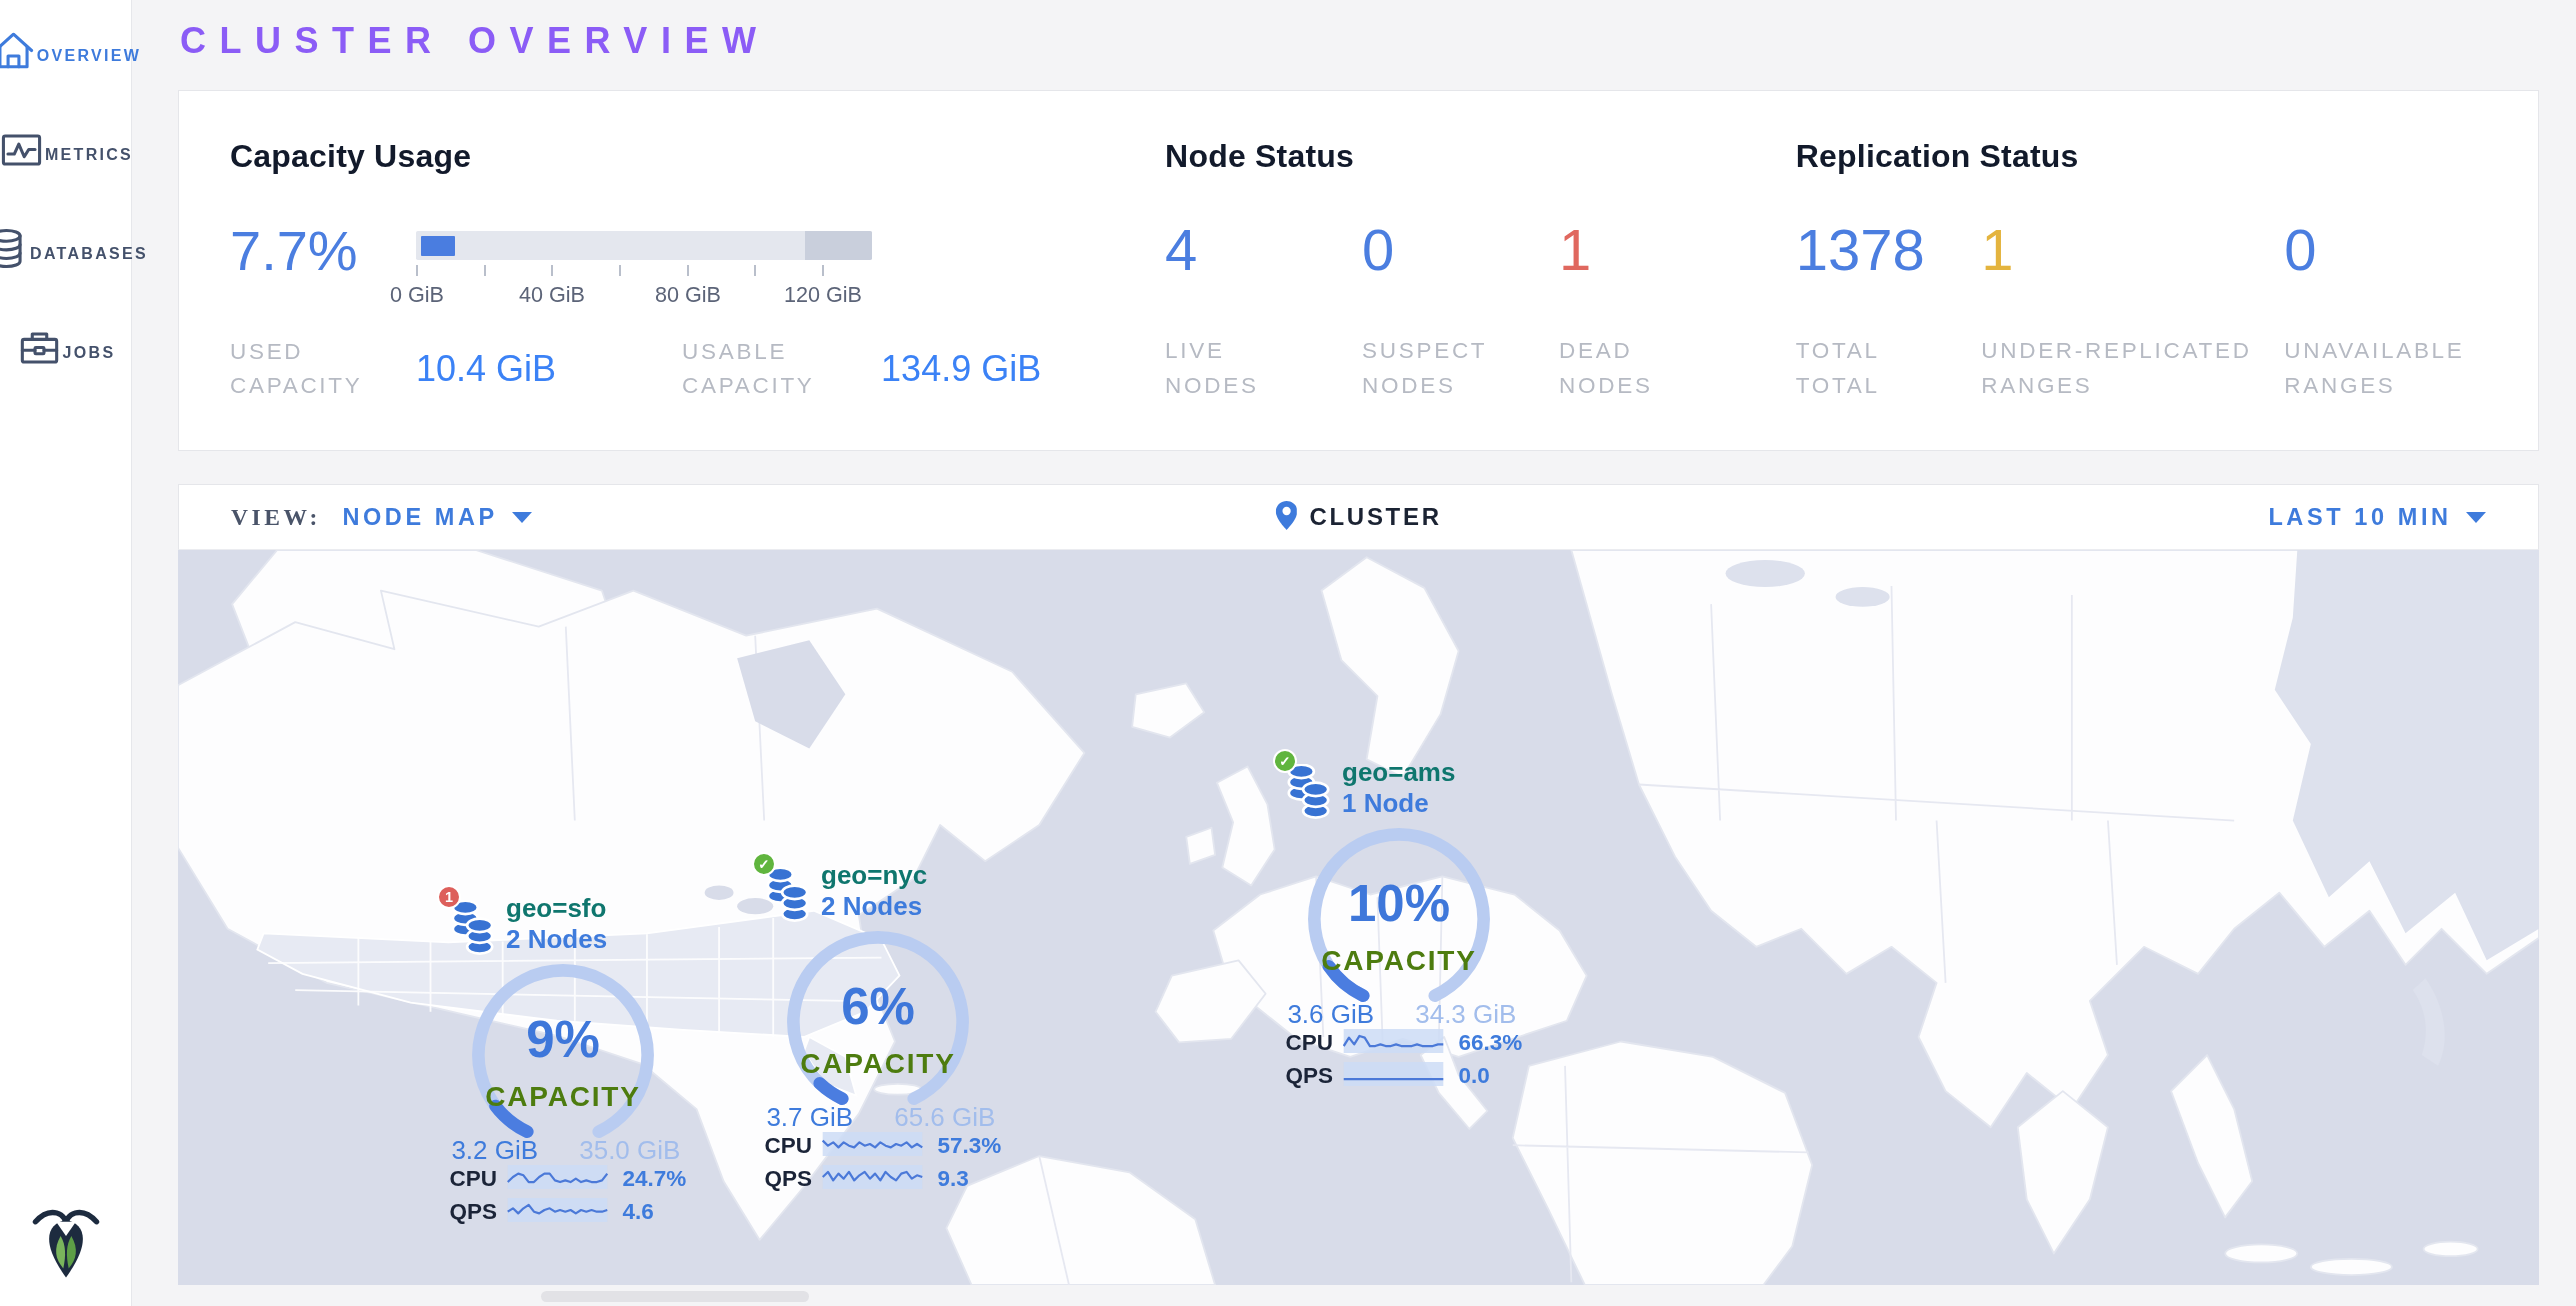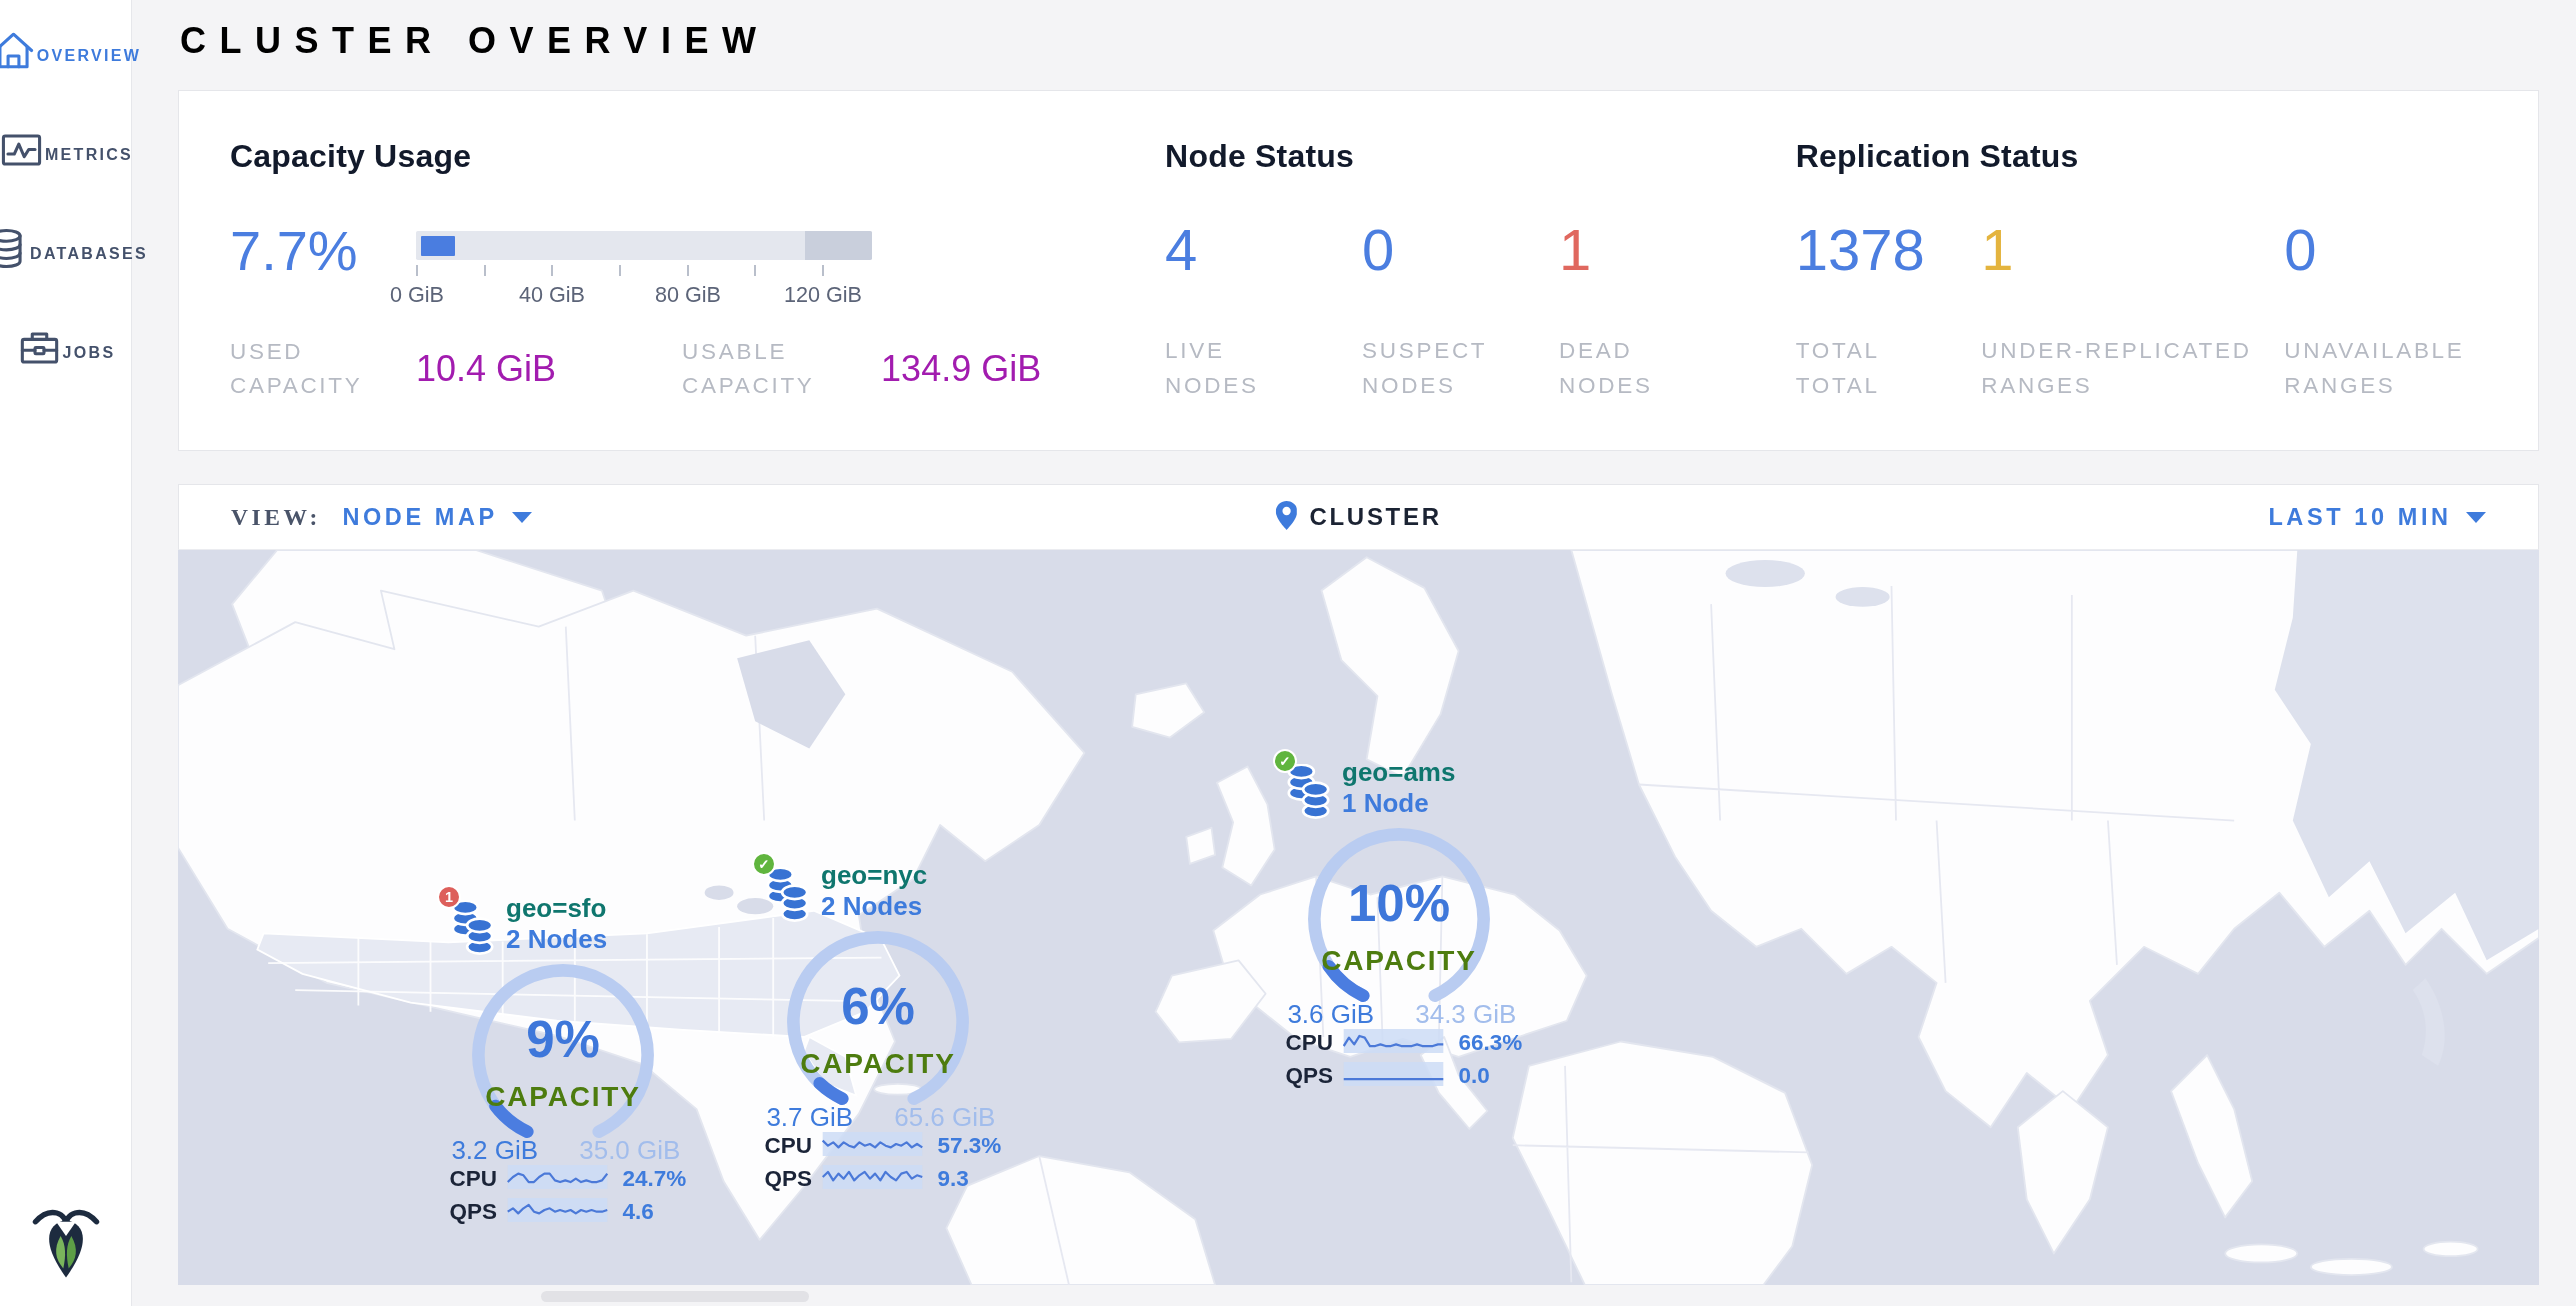--- a/index.html
+++ b/index.html
@@ -25,21 +25,21 @@
   .nav-item .nicon { width:47px; height:47px; display:block; }
   .nav-item .nlabel {
     margin-top:10.8px; font-size:16px; font-weight:700; letter-spacing:2.3px;
   }
   .nav-item.active { color:#3e7bdc; }
   .logo { position:absolute; bottom:23.5px; left:50%; transform:translateX(-50%); width:79px; height:83px; }
 
   
   .page-title {
     position:absolute; left:180px; top:20px;
-    font-size:36px; font-weight:600; letter-spacing:13.5px; color:#000000;
+    font-size:36px; font-weight:600; letter-spacing:13.5px; color:#8b5cf6;
   }
 
   
   .stats-panel {
     position:absolute; left:178px; top:90px; width:2361px; height:361px;
     background:#fff; border:0.9px solid #e5e6ea;
     display:flex; padding:47px 51px; z-index:2;
   }
   .stats-panel h2 { font-size:32px; font-weight:700; color:#121a2b; letter-spacing:0.2px; }
   .col-cap { width:940px; }
@@ -58,21 +58,21 @@
   .tick { position:absolute; top:5.4px; width:1.8px; height:10.8px; background:#b9bfcb; }
   .tick-label {
     position:absolute; top:21.6px; transform:translateX(-50%);
     font-size:21.6px; color:#5c6478; white-space:nowrap;
   }
   .cap-stats { display:flex; align-items:center; margin-top:23.5px; }
   .cap-caption {
     font-size:22.5px; letter-spacing:2.7px; color:#b6bac3; line-height:1.55; width:135px;
   }
   .cap-caption.c2 { margin-left:126px; width:148px; }
-  .cap-value { font-size:36px; color:#a21caf; margin-left:51px; min-width:135px; }
+  .cap-value { font-size:36px; color:#3b82f6; margin-left:51px; min-width:135px; }
 
   .stat-cols { display:flex; margin-top:45px; }
   .stat-num { font-size:58px; line-height:60px; }
   .c-blue { color:#4b7ee0; } .c-red { color:#e0685f; } .c-yellow { color:#e4b43e; }
   .stat-label {
     margin-top:54px; font-size:22.5px; letter-spacing:2.7px; color:#b6bac3; line-height:1.55;
   }
   .col-node .stat-col { width:197px; }
   .col-node .stat-label { max-width:122px; }
   .col-repl .stat-col:nth-child(1) { width:194px; }

